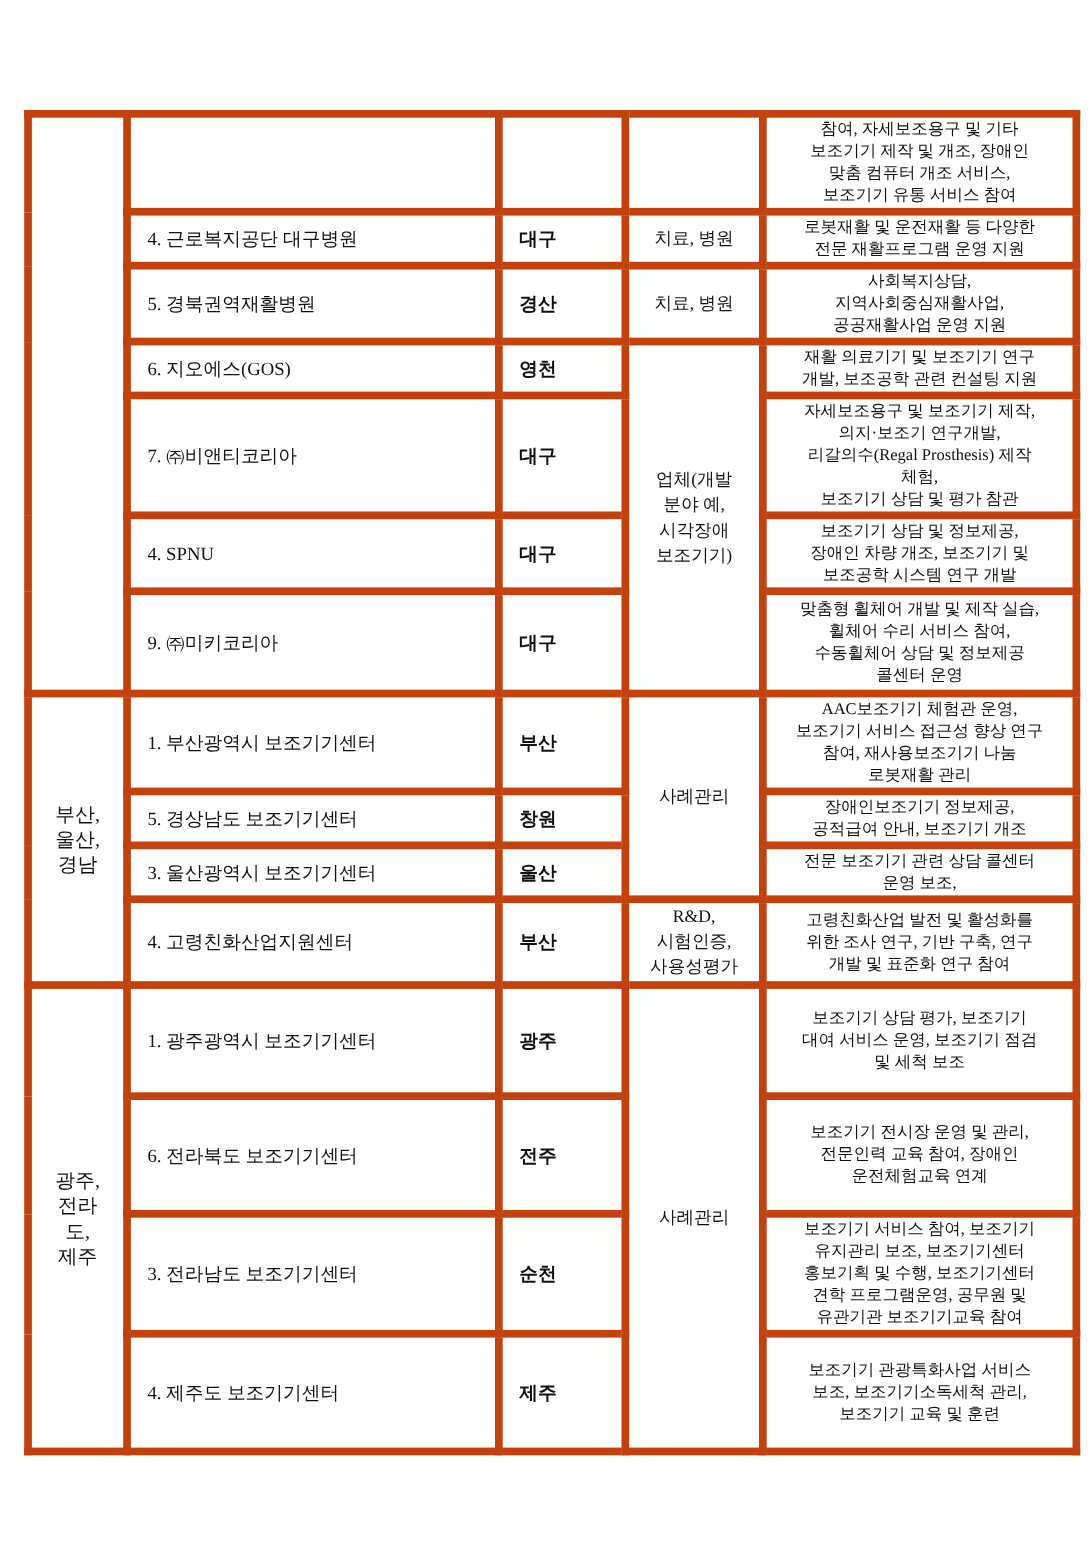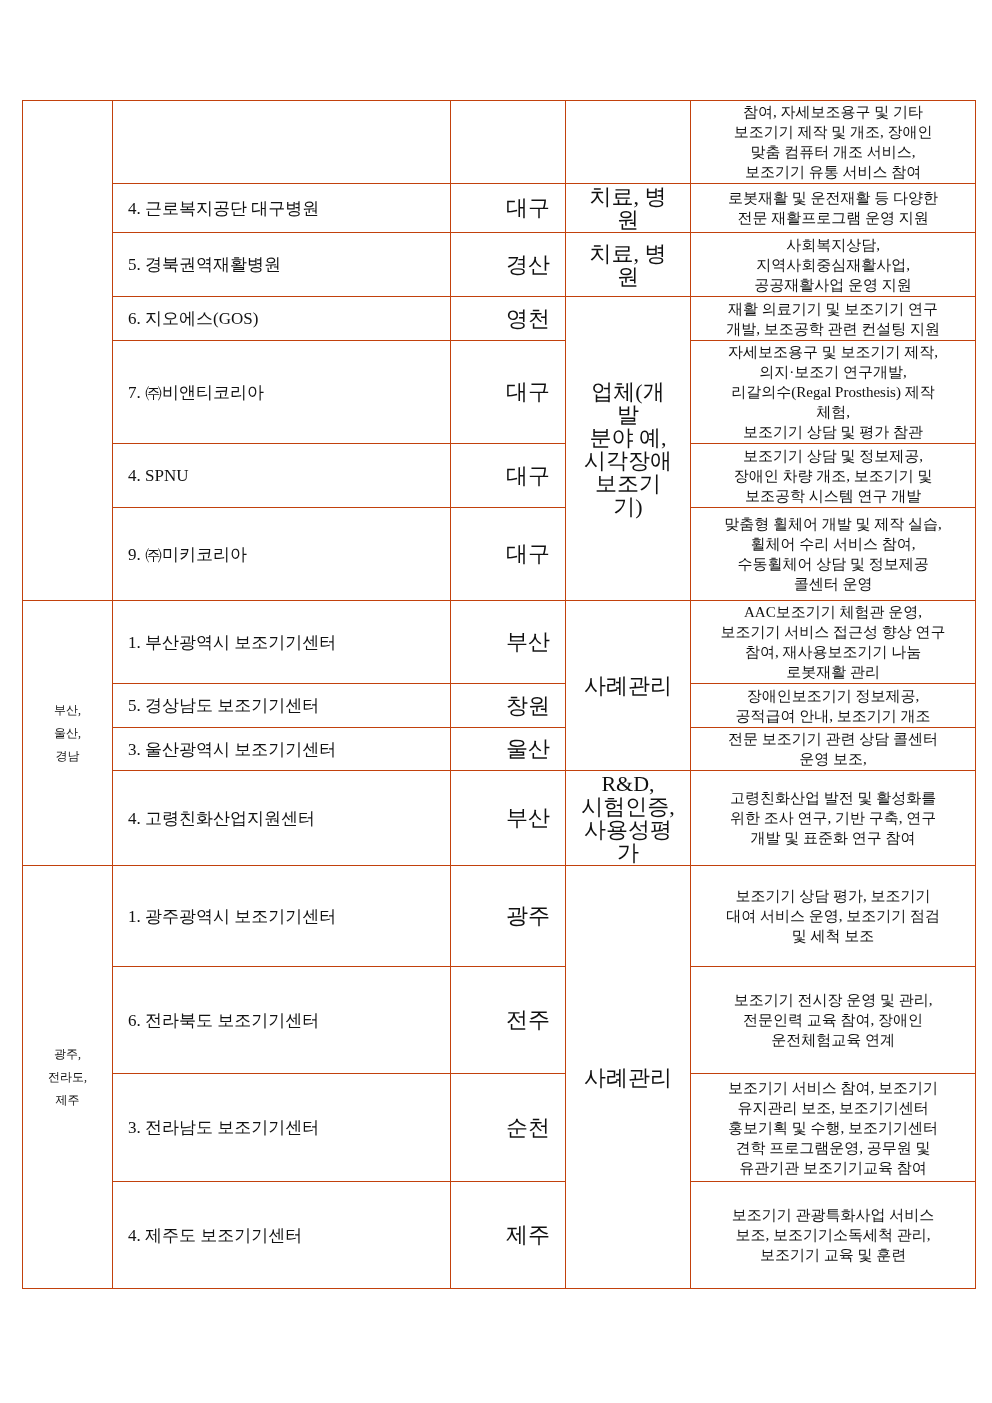--- a/index.html
+++ b/index.html
@@ -18,45 +18,46 @@
   table.inst-table {
     position: absolute;
     left: 22px;
     top: 100px;
     width: 953px;
     height: 1155px;
     border-collapse: collapse;
     table-layout: fixed;
   }
   table.inst-table td {
-    border: 1px solid #c2410c;
+    border: 7px solid #c2410c;
     vertical-align: middle;
     overflow: hidden;
     padding: 1px 15px;
     box-sizing: border-box;
   }
   td.region-cell {
     text-align: center;
-    font-size: 12px;
+    font-size: 18px;
     line-height: 23px;
     white-space: pre-line;
   }
   td.name-cell {
     text-align: left;
     font-size: 17px;
     line-height: 21px;
     padding-left: 5px;
   }
   td.city-cell {
-    text-align: right;
-    font-size: 22px;
+    text-align: left;
+    font-size: 17px;
+    font-weight: bold;
   }
   td.cat-cell {
     text-align: center;
-    font-size: 22px;
+    font-size: 16px;
     line-height: 23px;
     white-space: pre-line;
   }
   td.desc-cell {
     text-align: center;
     font-size: 15px;
     line-height: 20px;
     white-space: pre-line;
     padding: 2px 4px;
   }

